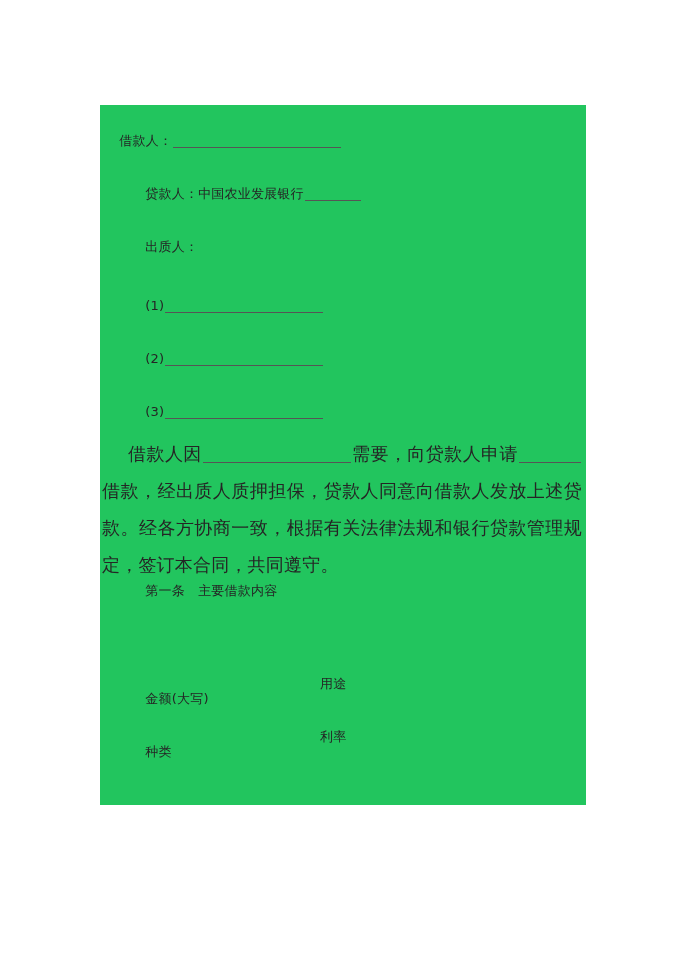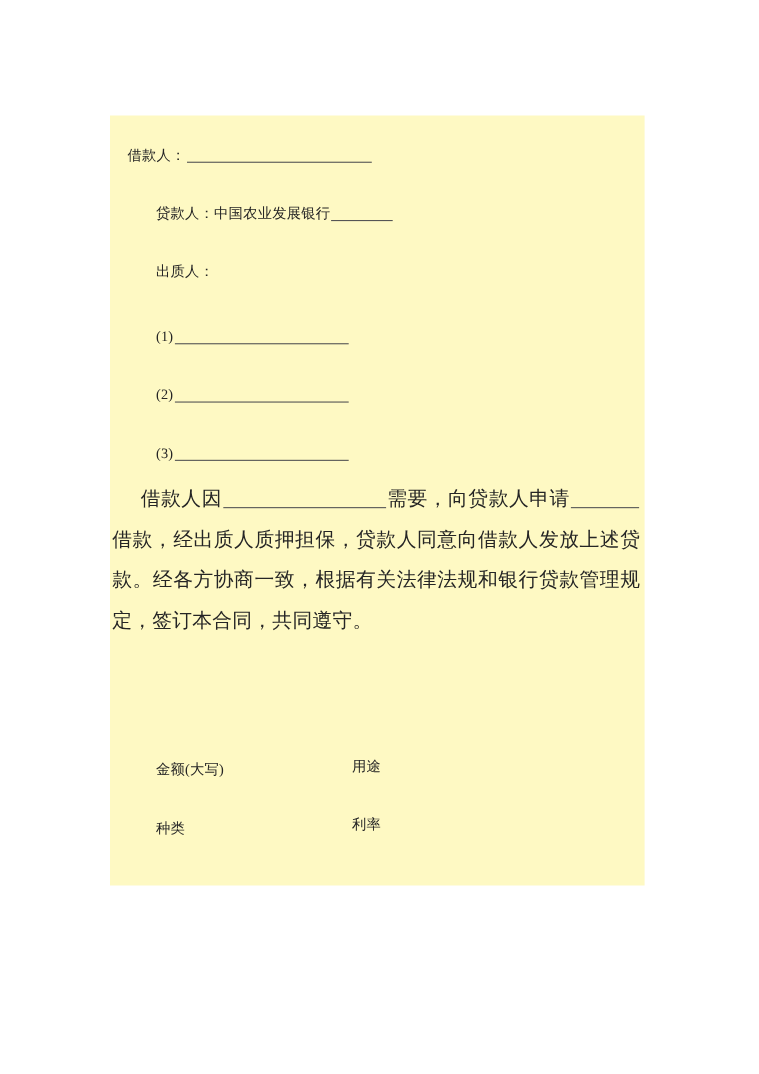--- a/index.html
+++ b/index.html
@@ -15,22 +15,21 @@
     font-family: "DejaVu Sans", "Liberation Sans", sans-serif;
   }
 
   
   #doc-block {
     position: absolute;
     left: 100px;
     top: 105px;
     width: 486px;
     height: 700px;
-    background: #fef9c3;
-    font-family: Liberation Serif, serif;
+    background: #22c55e;
   }
 
   .doc-line {
     position: absolute;
     left: 0;
     font-size: 13px;
     line-height: 1.2;
     color: #252525;
     white-space: pre;
     letter-spacing: 0.2px;
@@ -100,21 +99,20 @@
     font-size: 13px;
     color: #252525;
     white-space: pre;
     letter-spacing: 0.2px;
   }
   .field-row .col2 {
     position: absolute;
     left: 192px;
     top: 0;
     white-space: pre;
-    margin-top: 13px;
   }
   .term-row {
     position: absolute;
     left: 28px;
     font-size: 13px;
     color: #252525;
     white-space: pre;
     letter-spacing: 0.2px;
   }
 </style>
@@ -142,20 +140,23 @@
   <div class="doc-line indent" style="top:230px;">
     <span>(2)</span><span class="blank-med"></span>
   </div>
 
   <div class="doc-line indent" style="top:283px;">
     <span>(3)</span><span class="blank-med"></span>
   </div>
 
   <div id="para-block"><span class="nowrap">借款人因</span><span class="blank-para"></span><span class="nowrap">需要，向贷款人申请</span><span class="blank-short"></span><span class="nowrap">借款，</span><span>经出质人质押担保，贷款人同意向借款人发放上述贷款。经各方协商一致，根据有关法律法规和银行贷款管理规定，签订本合同，共同遵守。</span></div>
 
+  <div class="doc-line indent" style="top:462px;">
+    <span>第一条　主要借款内容</span>
+  </div>
 
 
   <div class="field-row" style="top:570px;">
     <span>金额(大写)</span><span class="col2">用途</span>
   </div>
 
   <div class="field-row" style="top:623px;">
     <span>种类</span><span class="col2">利率</span>
   </div>
 

